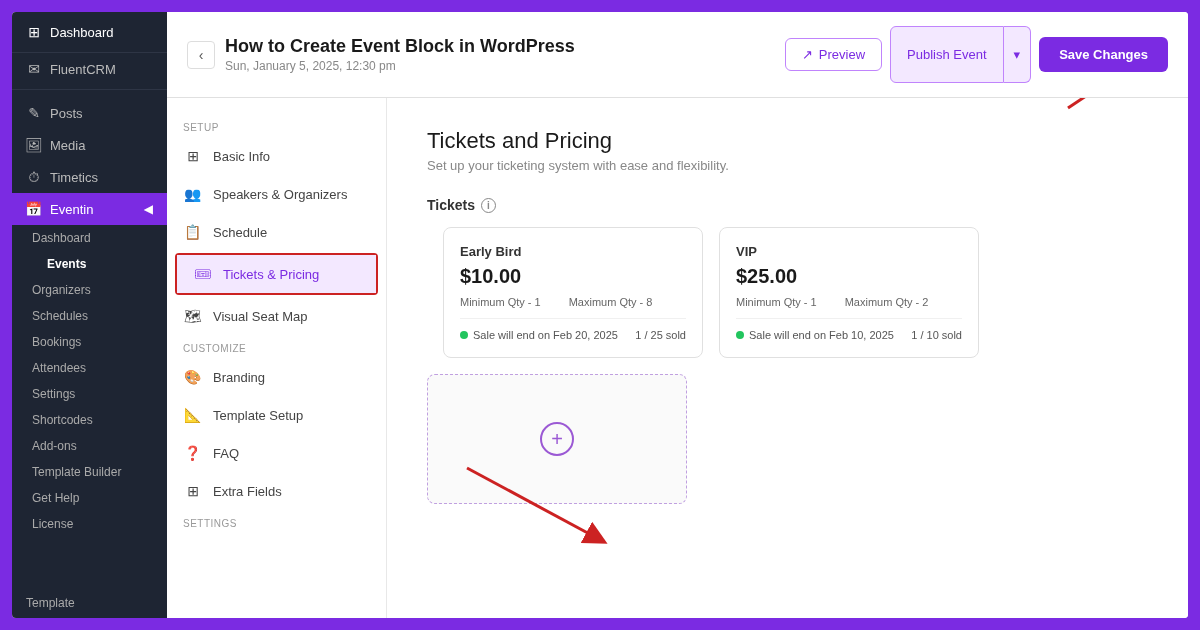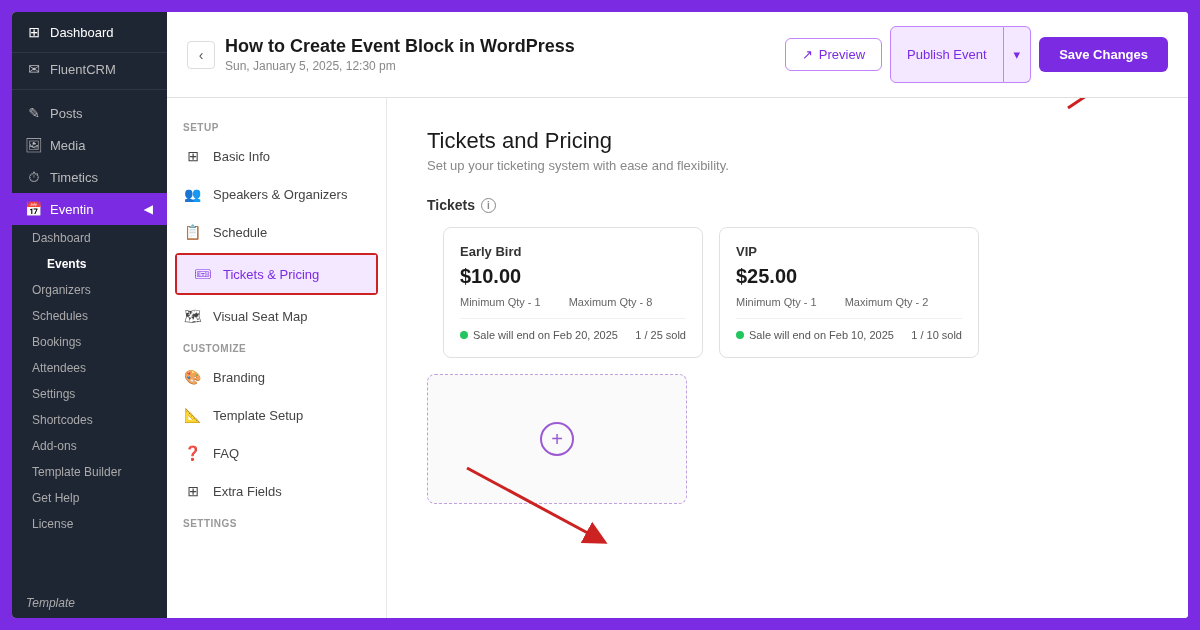--- a/index.html
+++ b/index.html
@@ -187,21 +187,20 @@
       border-right: 1px solid #e8e8e8;
       padding: 16px 0;
       overflow-y: auto;
     }
     .setup-section-label {
       padding: 8px 16px 4px;
       font-size: 10px;
       color: #999;
       text-transform: uppercase;
       letter-spacing: 0.5px;
-      font-weight: bold;
     }
     .setup-item {
       display: flex;
       align-items: center;
       gap: 10px;
       padding: 9px 16px;
       cursor: pointer;
       font-size: 13px;
       color: #444;
     }
@@ -404,21 +403,21 @@
       <div class="sidebar-sub-item">
         <span>Template Builder</span>
       </div>
       <div class="sidebar-sub-item">
         <span>Get Help</span>
       </div>
       <div class="sidebar-sub-item">
         <span>License</span>
       </div>
 
-      <div style="margin-top:auto; padding: 8px 14px; font-size:12px; color:#aaa; display:flex; align-items:center; gap:6px;font-style:italic;">
+      <div style="margin-top:auto; padding: 8px 14px; font-size:12px; color:#aaa; display:flex; align-items:center; gap:6px;">
         <span>Template</span>
       </div>
     </div>
 
     <div class="content-area">
 
       <div class="event-header">
         <div class="event-header-left">
           <button class="back-btn">‹</button>
           <div class="event-title-block">

